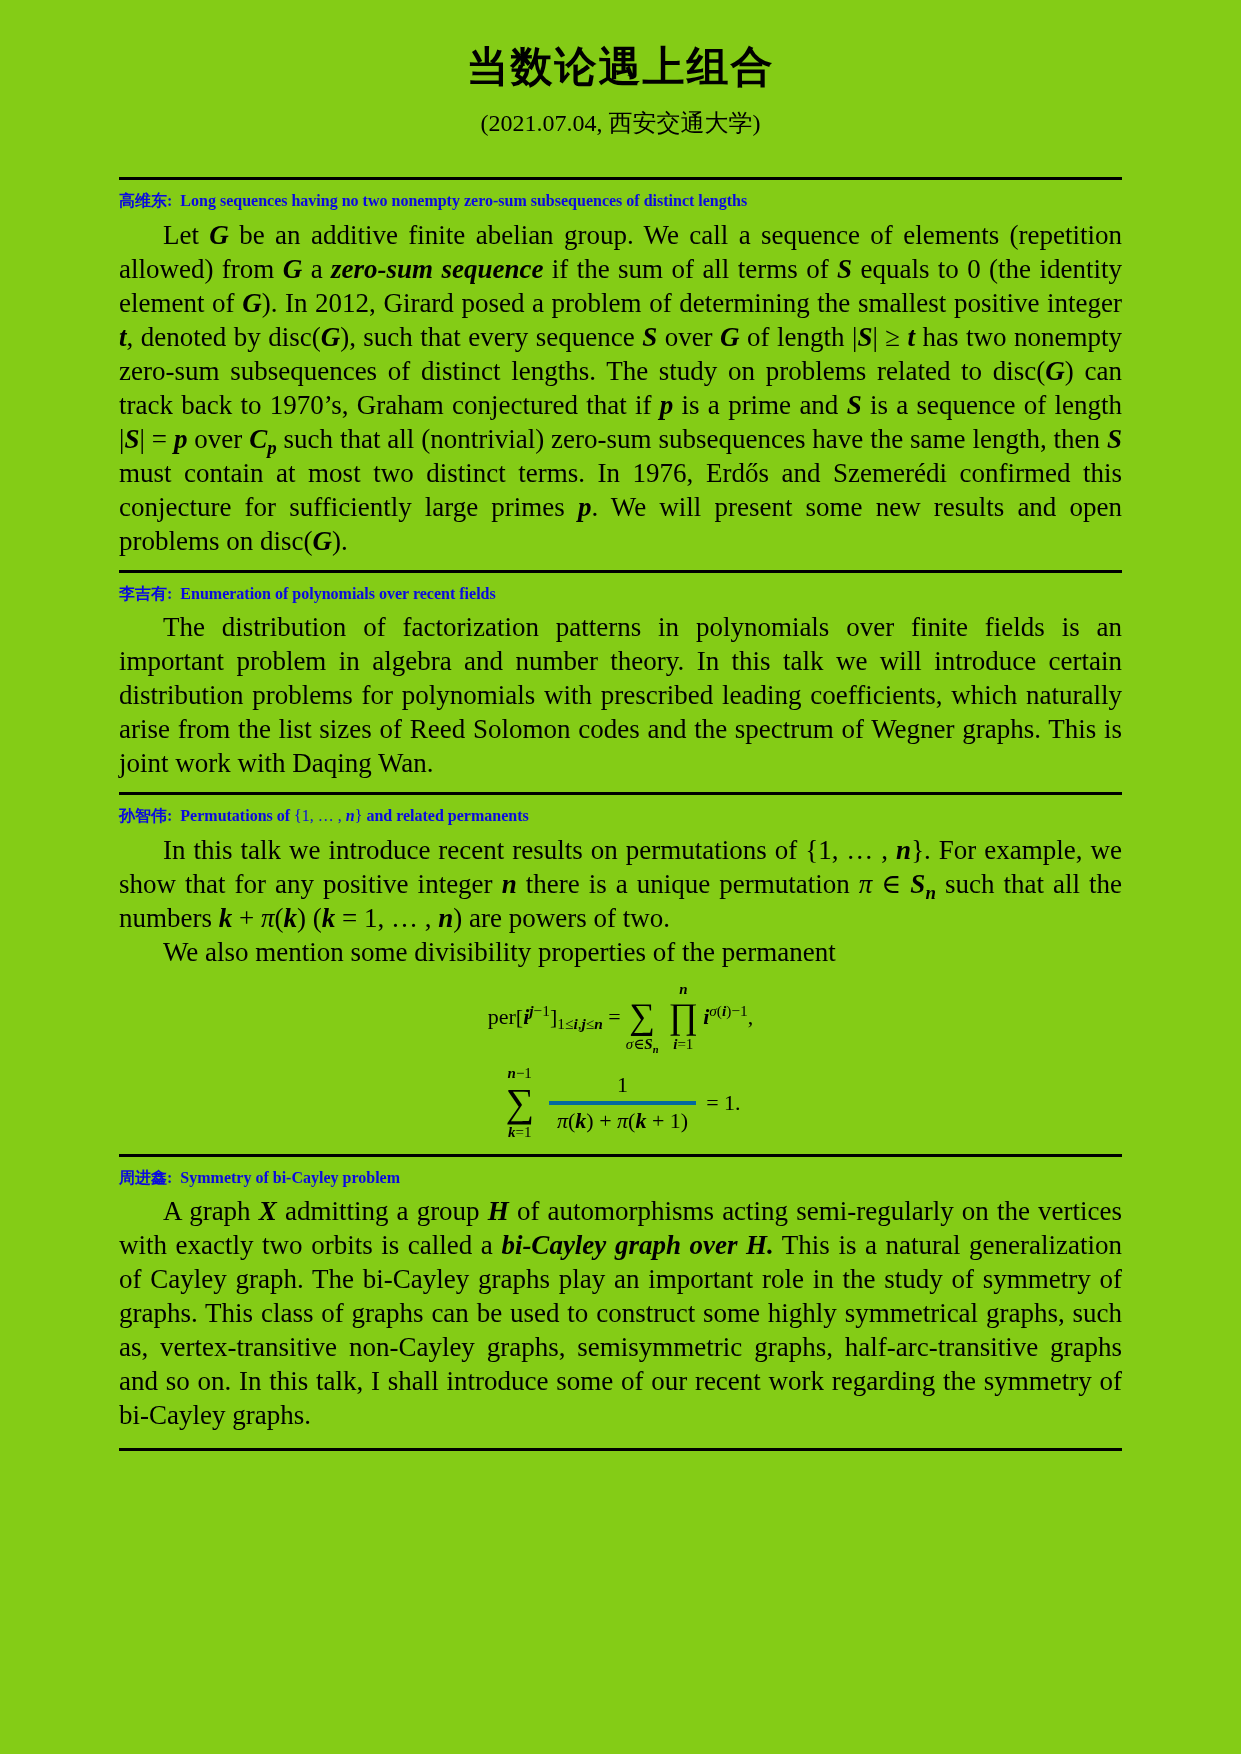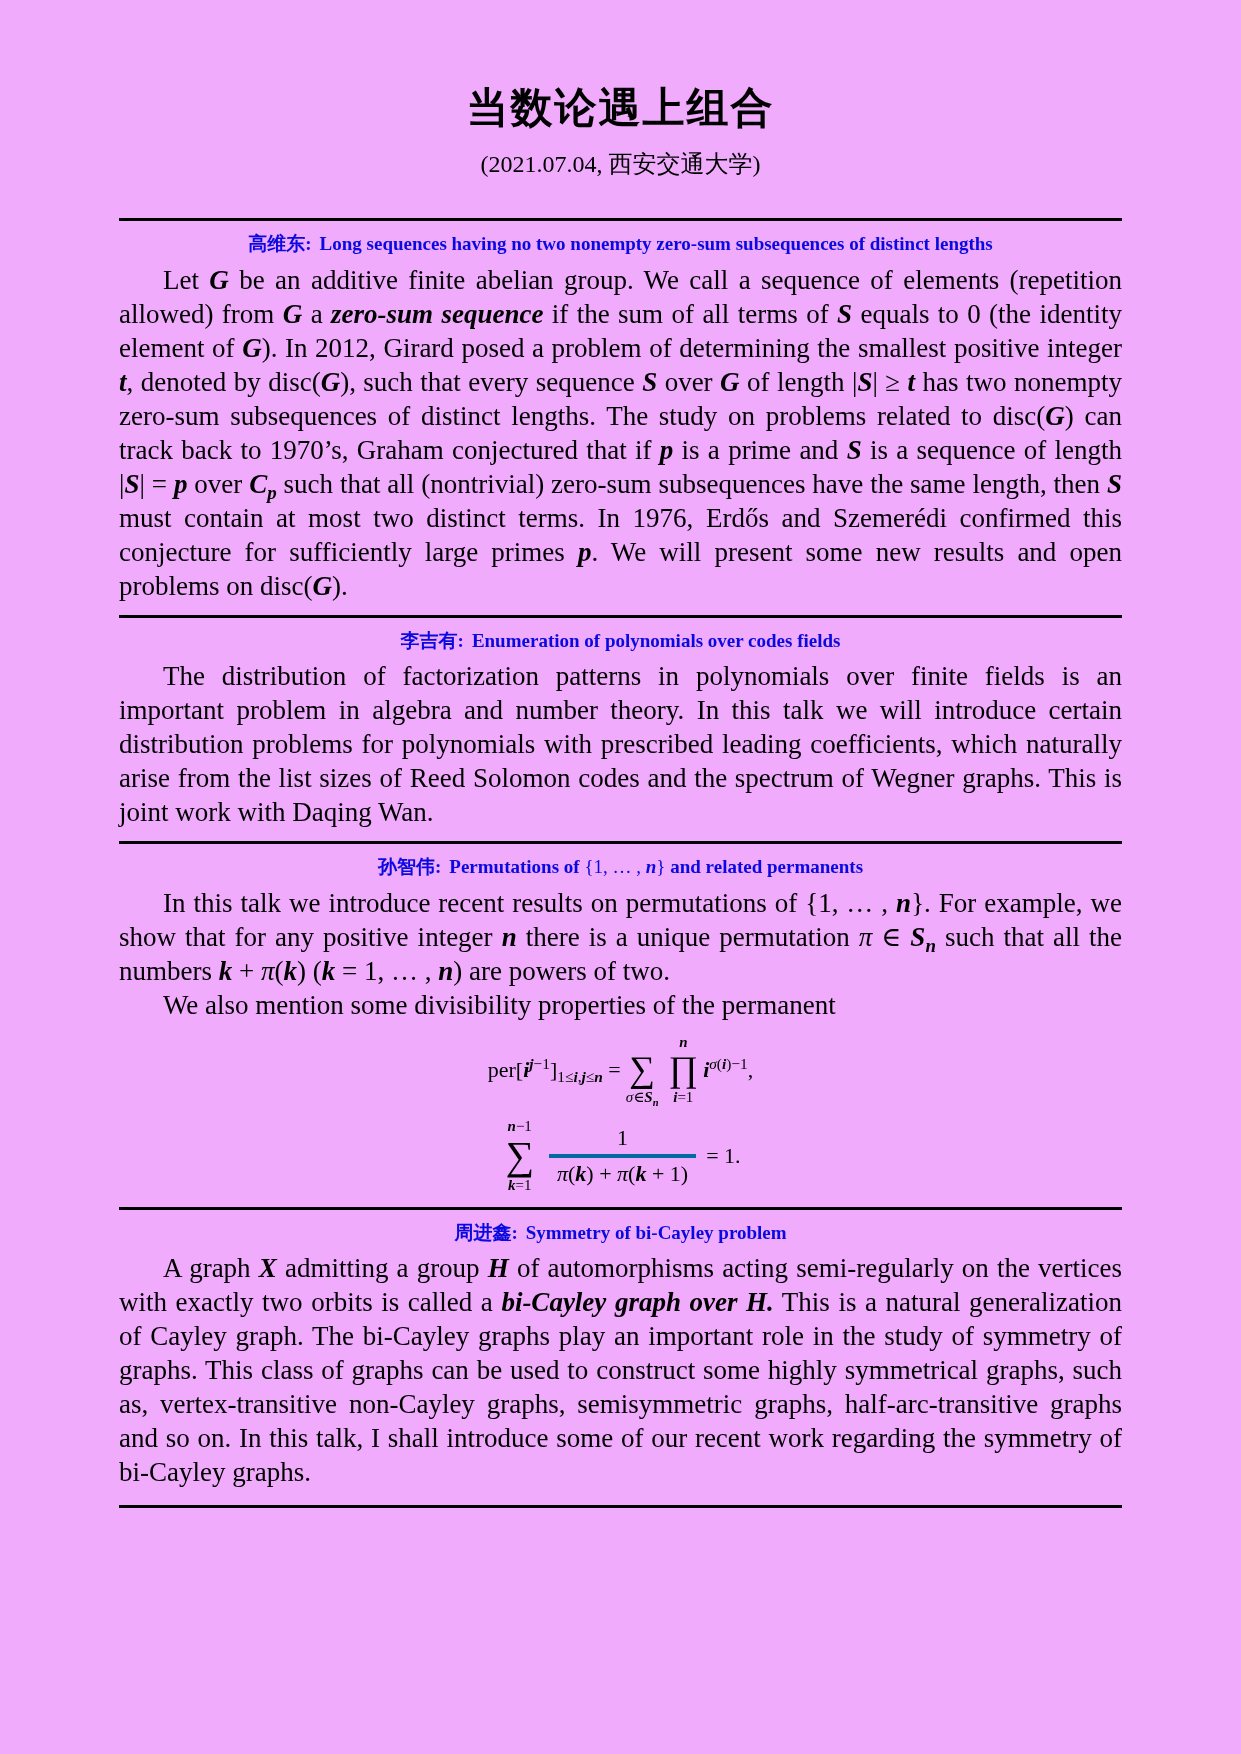--- a/index.html
+++ b/index.html
@@ -1,21 +1,21 @@
 <!DOCTYPE html>
 <html style="--heading-blue: #0a0ae0; --rule: #000000;"><head>
 <meta charset="utf-8">
 <style>
   html, body { margin: 0; padding: 0; background: #ffffff; }
   .page {
     width: 1241px;
     min-height: 1754px;
     box-sizing: border-box;
-    padding: 80px 119px 40px 119px;
-    background: #f0abfc;
+    padding: 39px 119px 40px 119px;
+    background: #84cc16;
     font-family: "Liberation Serif", "DejaVu Serif", serif;
     color: #000000;
   }
   h1.doc-title {
     margin: 0 0 8px 0;
     text-align: center;
     font-size: 42px;
     font-weight: bold;
     letter-spacing: 2px;
   }
@@ -25,25 +25,24 @@
     margin: 12px 0 38px 0;
   }
   hr.rule {
     border: none;
     border-top: 3px solid var(--rule, #000);
     margin: 12px 0 10px 0;
   }
   hr.rule.last { margin-top: 16px; }
   .sec-head {
     margin: 6px 0 6px 0;
-    font-size: 19px;
+    font-size: 16px;
     font-weight: bold;
     color: var(--heading-blue, #0000ee);
     line-height: 1.35;
-    text-align: center;
   }
   .sec-head .speaker { font-family: "DejaVu Sans", "Liberation Sans", sans-serif; font-weight: bold; }
   .sec-head .colon { margin-right: 8px; }
   .para {
     font-size: 27px;
     line-height: 34px;
     text-align: justify;
     margin: 0;
   }
   .para.indent { text-indent: 44px; }
@@ -88,21 +87,21 @@
   <hr class="rule">
 
   <section class="sec">
     <h2 class="sec-head"><span class="speaker">高维东</span><span class="colon">:</span><span class="ttl">Long sequences having no two nonempty zero-sum subsequences of distinct lengths</span></h2>
     <p class="para indent">Let <span class="mv">G</span> be an additive finite abelian group. We call a sequence of elements (repetition allowed) from <span class="mv">G</span> a <span class="mv">zero-sum sequence</span> if the sum of all terms of <span class="mv">S</span> equals to 0 (the identity element of <span class="mv">G</span>). In 2012, Girard posed a problem of determining the smallest positive integer <span class="mv">t</span>, denoted by disc(<span class="mv">G</span>), such that every sequence <span class="mv">S</span> over <span class="mv">G</span> of length |<span class="mv">S</span>| ≥ <span class="mv">t</span> has two nonempty zero-sum subsequences of distinct lengths. The study on problems related to disc(<span class="mv">G</span>) can track back to 1970’s, Graham conjectured that if <span class="mv">p</span> is a prime and <span class="mv">S</span> is a sequence of length |<span class="mv">S</span>| = <span class="mv">p</span> over <span class="mv">C</span><sub><span class="mv">p</span></sub> such that all (nontrivial) zero-sum subsequences have the same length, then <span class="mv">S</span> must contain at most two distinct terms. In 1976, Erdős and Szemerédi confirmed this conjecture for sufficiently large primes <span class="mv">p</span>. We will present some new results and open problems on disc(<span class="mv">G</span>).</p>
   </section>
 
   <hr class="rule">
 
   <section class="sec">
-    <h2 class="sec-head"><span class="speaker">李吉有</span><span class="colon">:</span><span class="ttl">Enumeration of polynomials over codes fields</span></h2>
+    <h2 class="sec-head"><span class="speaker">李吉有</span><span class="colon">:</span><span class="ttl">Enumeration of polynomials over recent fields</span></h2>
     <p class="para indent">The distribution of factorization patterns in polynomials over finite fields is an important problem in algebra and number theory. In this talk we will introduce certain distribution problems for polynomials with prescribed leading coefficients, which naturally arise from the list sizes of Reed Solomon codes and the spectrum of Wegner graphs. This is joint work with Daqing Wan.</p>
   </section>
 
   <hr class="rule">
 
   <section class="sec">
     <h2 class="sec-head"><span class="speaker">孙智伟</span><span class="colon">:</span><span class="ttl">Permutations of <span class="mn">{1, … , <span class="mv">n</span>}</span> and related permanents</span></h2>
     <p class="para indent">In this talk we introduce recent results on permutations of <span class="mn">{1, … , <span class="mv">n</span>}</span>. For example, we show that for any positive integer <span class="mv">n</span> there is a unique permutation <i>π</i> ∈ <span class="mv">S</span><sub><span class="mv">n</span></sub> such that all the numbers <span class="mv">k</span> + <i>π</i>(<span class="mv">k</span>) (<span class="mv">k</span> = 1, … , <span class="mv">n</span>) are powers of two.</p>
     <p class="para indent">We also mention some divisibility properties of the permanent</p>
 

